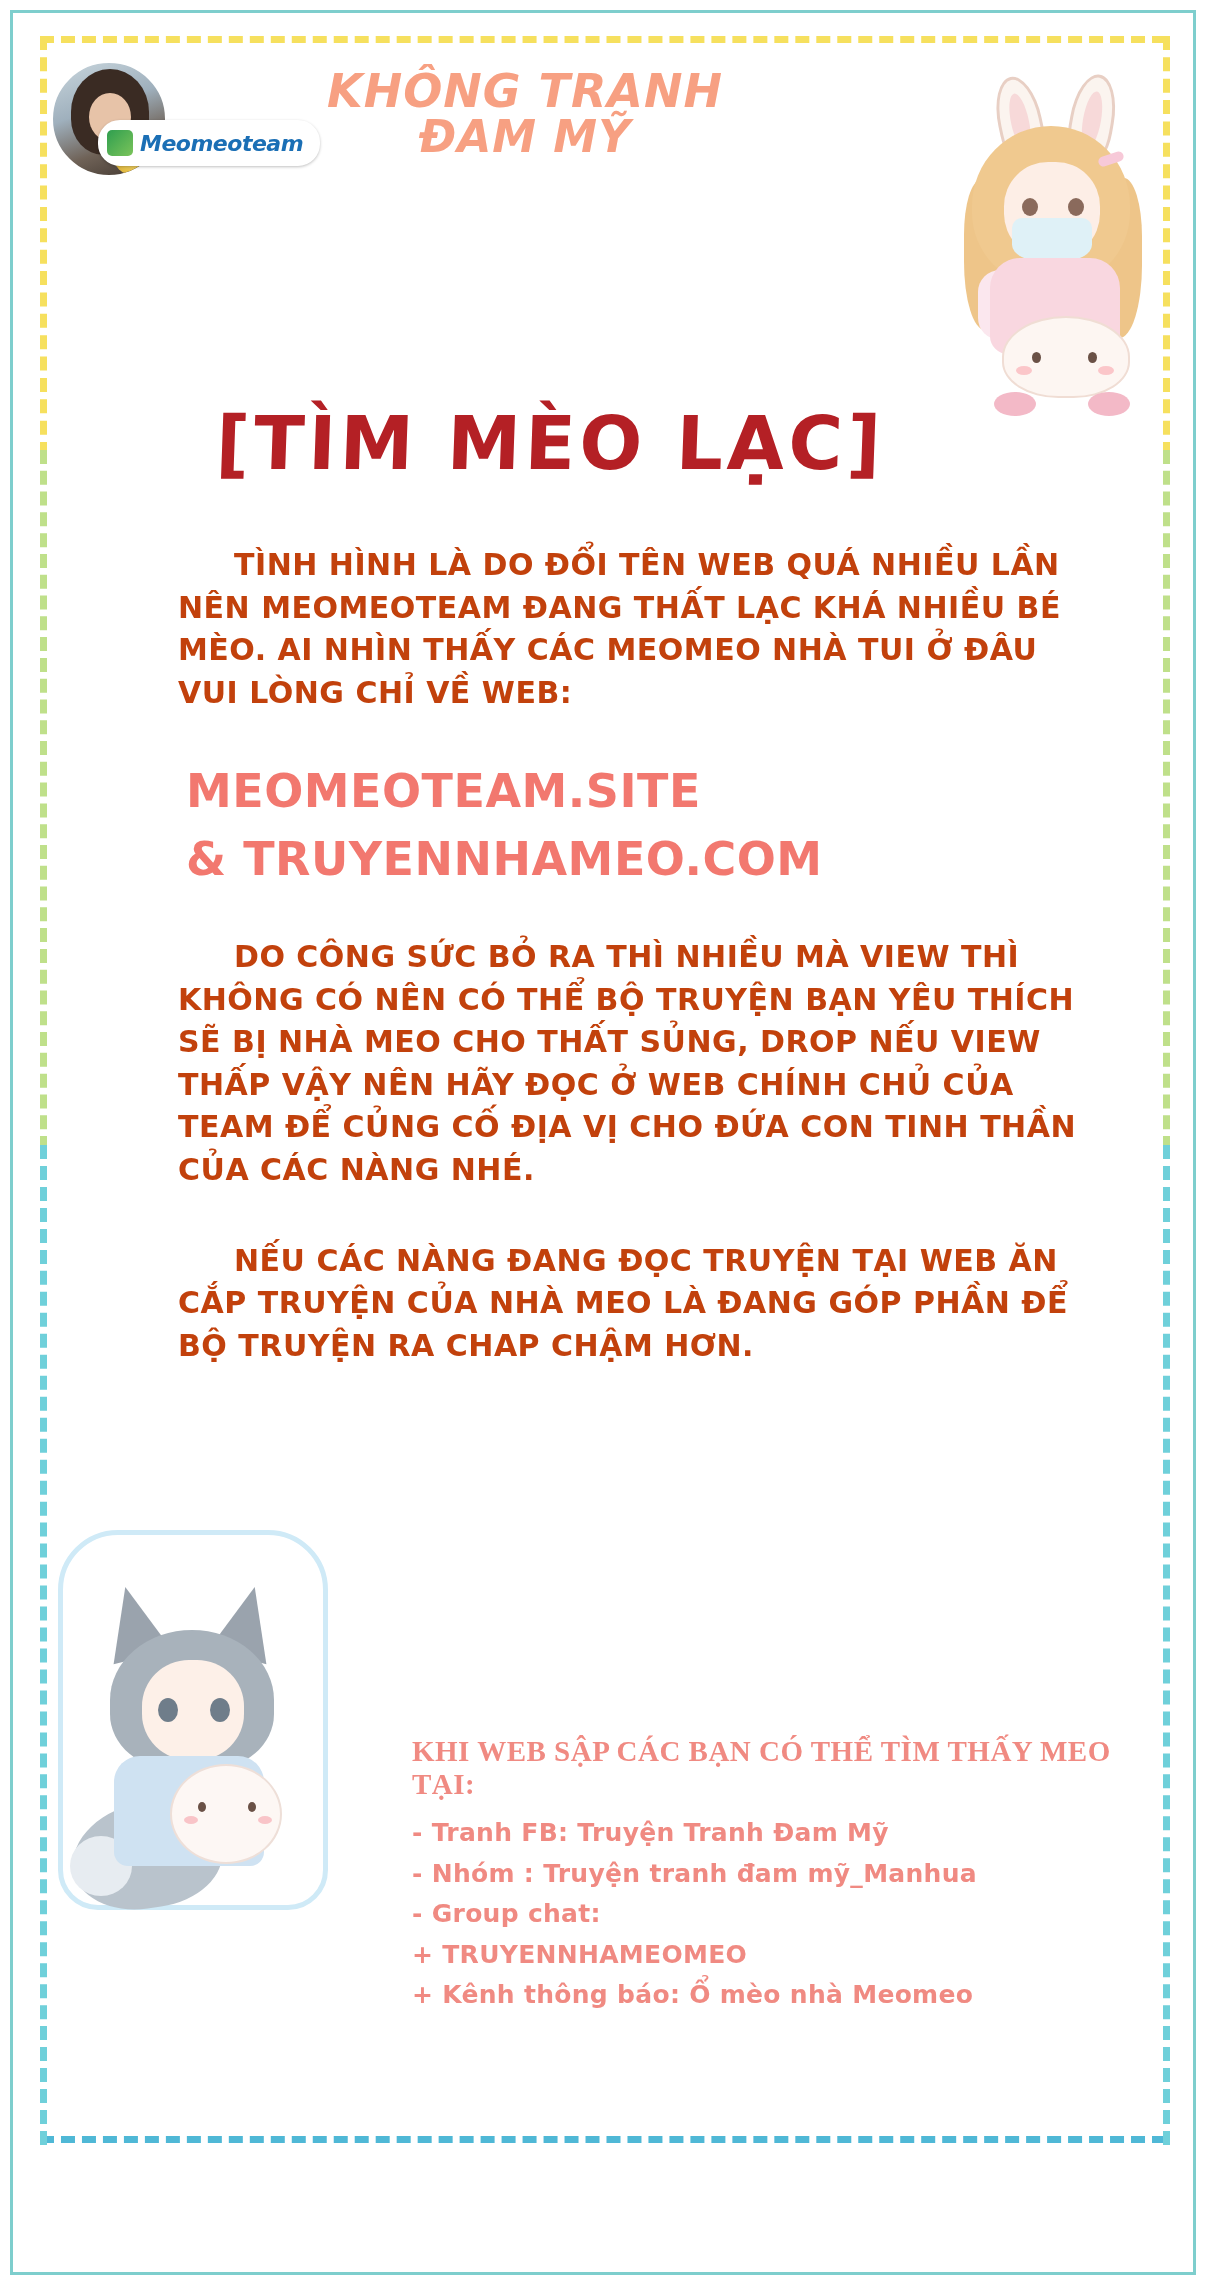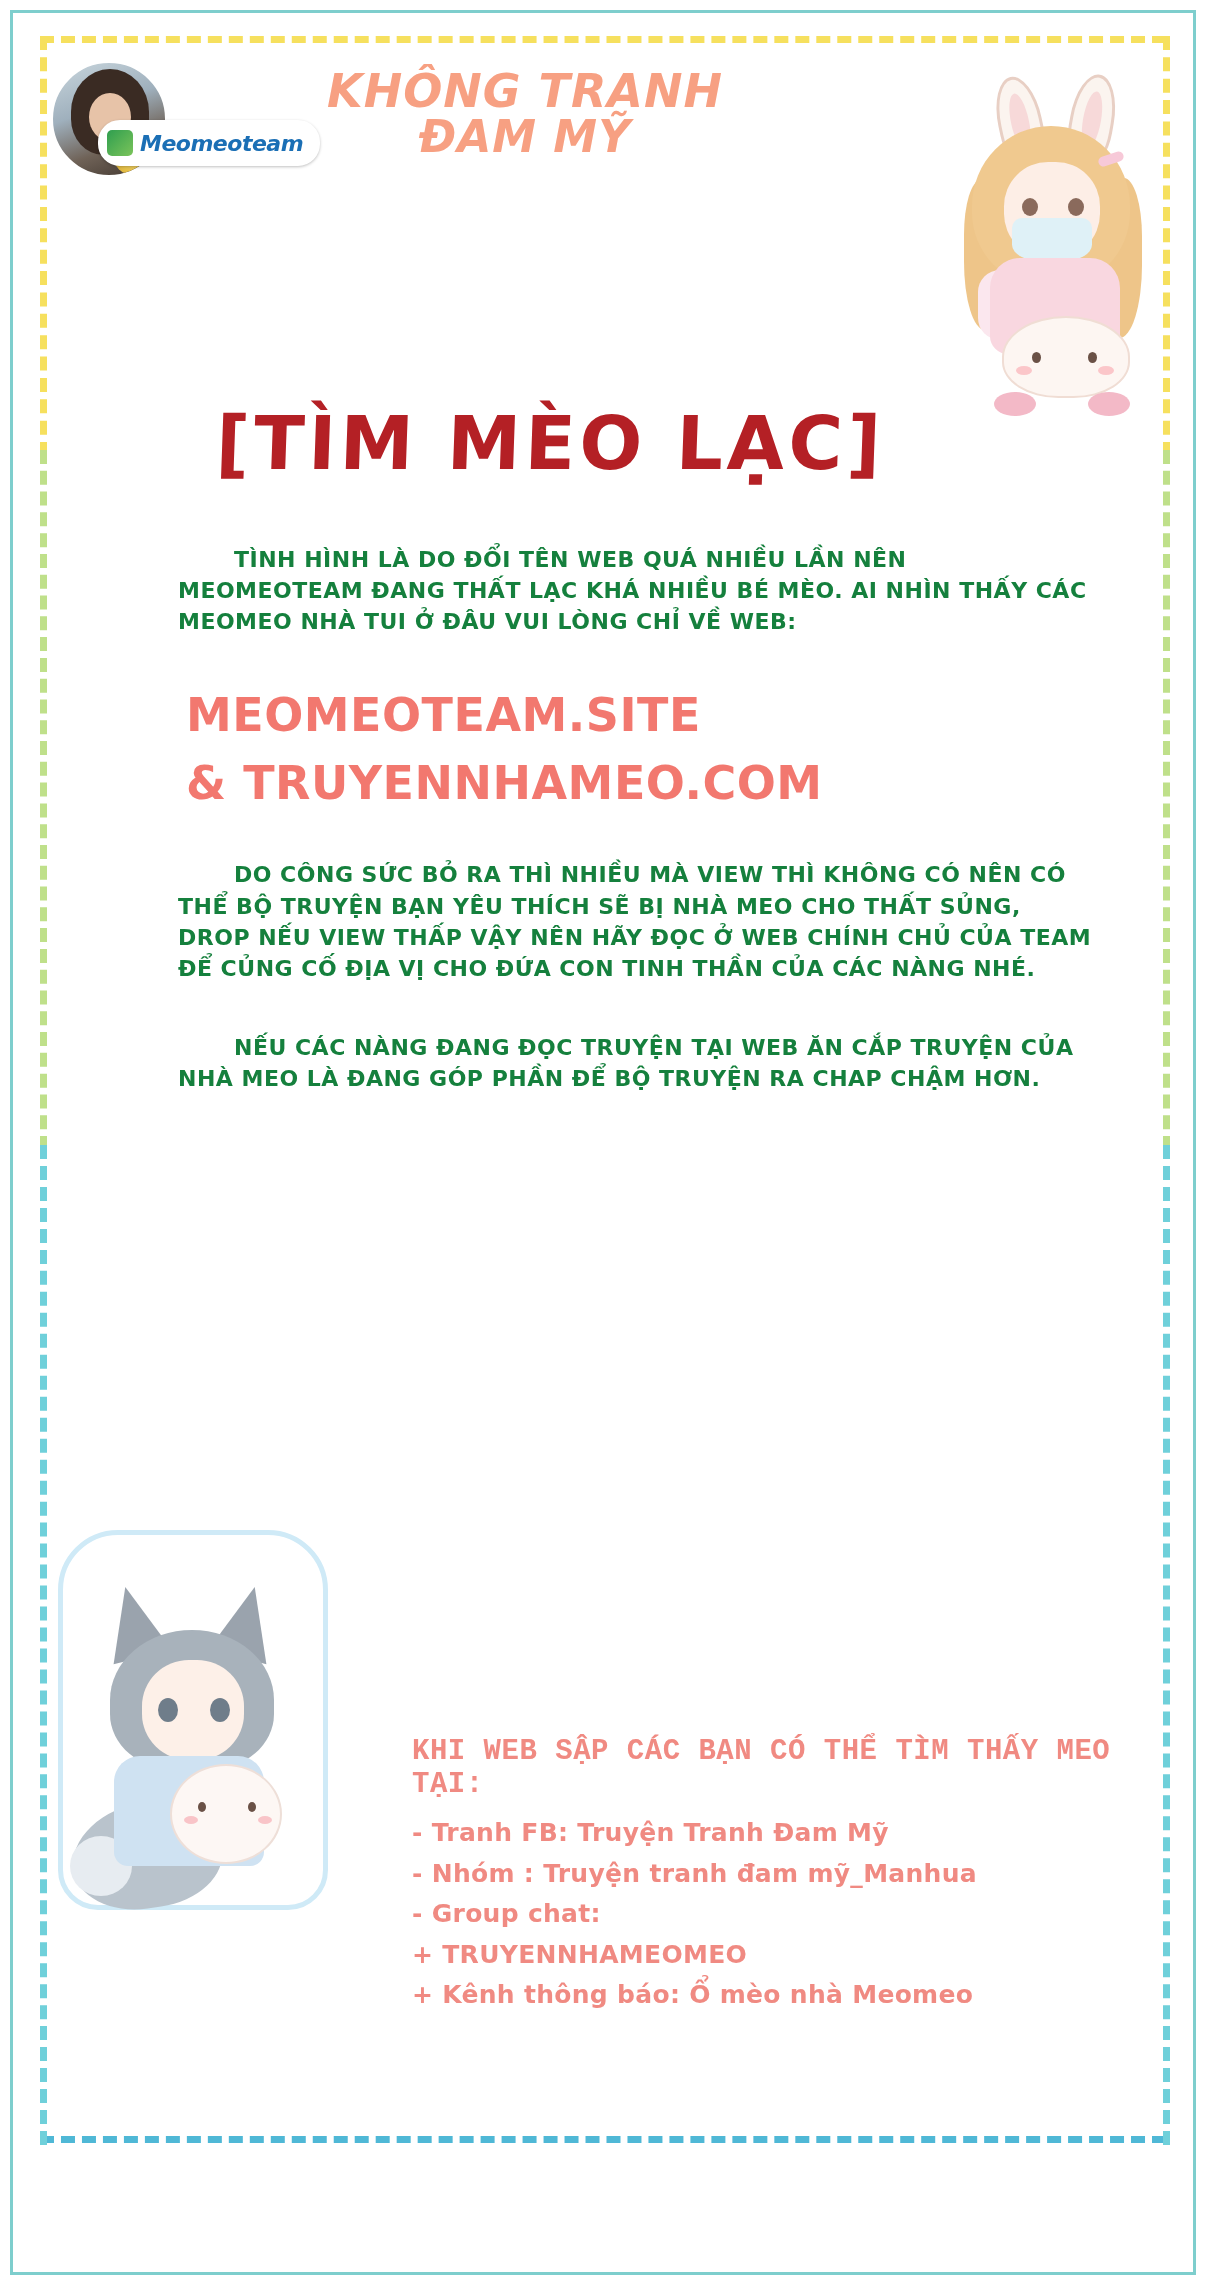--- a/index.html
+++ b/index.html
@@ -362,23 +362,23 @@
     letter-spacing: 4px;
     text-align: left;
     margin: 0 0 58px 38px;
     text-transform: uppercase;
     transform: skewX(-2deg);
   }
 
   .para {
     font-family: "DejaVu Sans", sans-serif;
     font-weight: bold;
-    font-size: 22px;
+    font-size: 30px;
     line-height: 1.42;
-    color: #15803d;
+    color: #c2410c;
     letter-spacing: 0.5px;
     text-transform: uppercase;
     margin: 0 0 26px 0;
   }
   .para.indent { text-indent: 56px; }
 
   .site-line {
     font-family: "DejaVu Sans", sans-serif;
     font-weight: bold;
     font-size: 46px;
@@ -506,21 +506,21 @@
   }
 
   
   .bottom-info {
     position: absolute;
     left: 412px;
     top: 1735px;
     width: 720px;
   }
   .bi-title {
-    font-family: Liberation Mono, monospace;
+    font-family: Liberation Serif, serif;
     font-weight: bold;
     font-size: 29px;
     color: #f08a82;
     letter-spacing: 0.5px;
     text-transform: uppercase;
     margin: 0 0 12px 0;
   }
   .bi-line {
     font-family: "DejaVu Sans", sans-serif;
     font-weight: bold;

